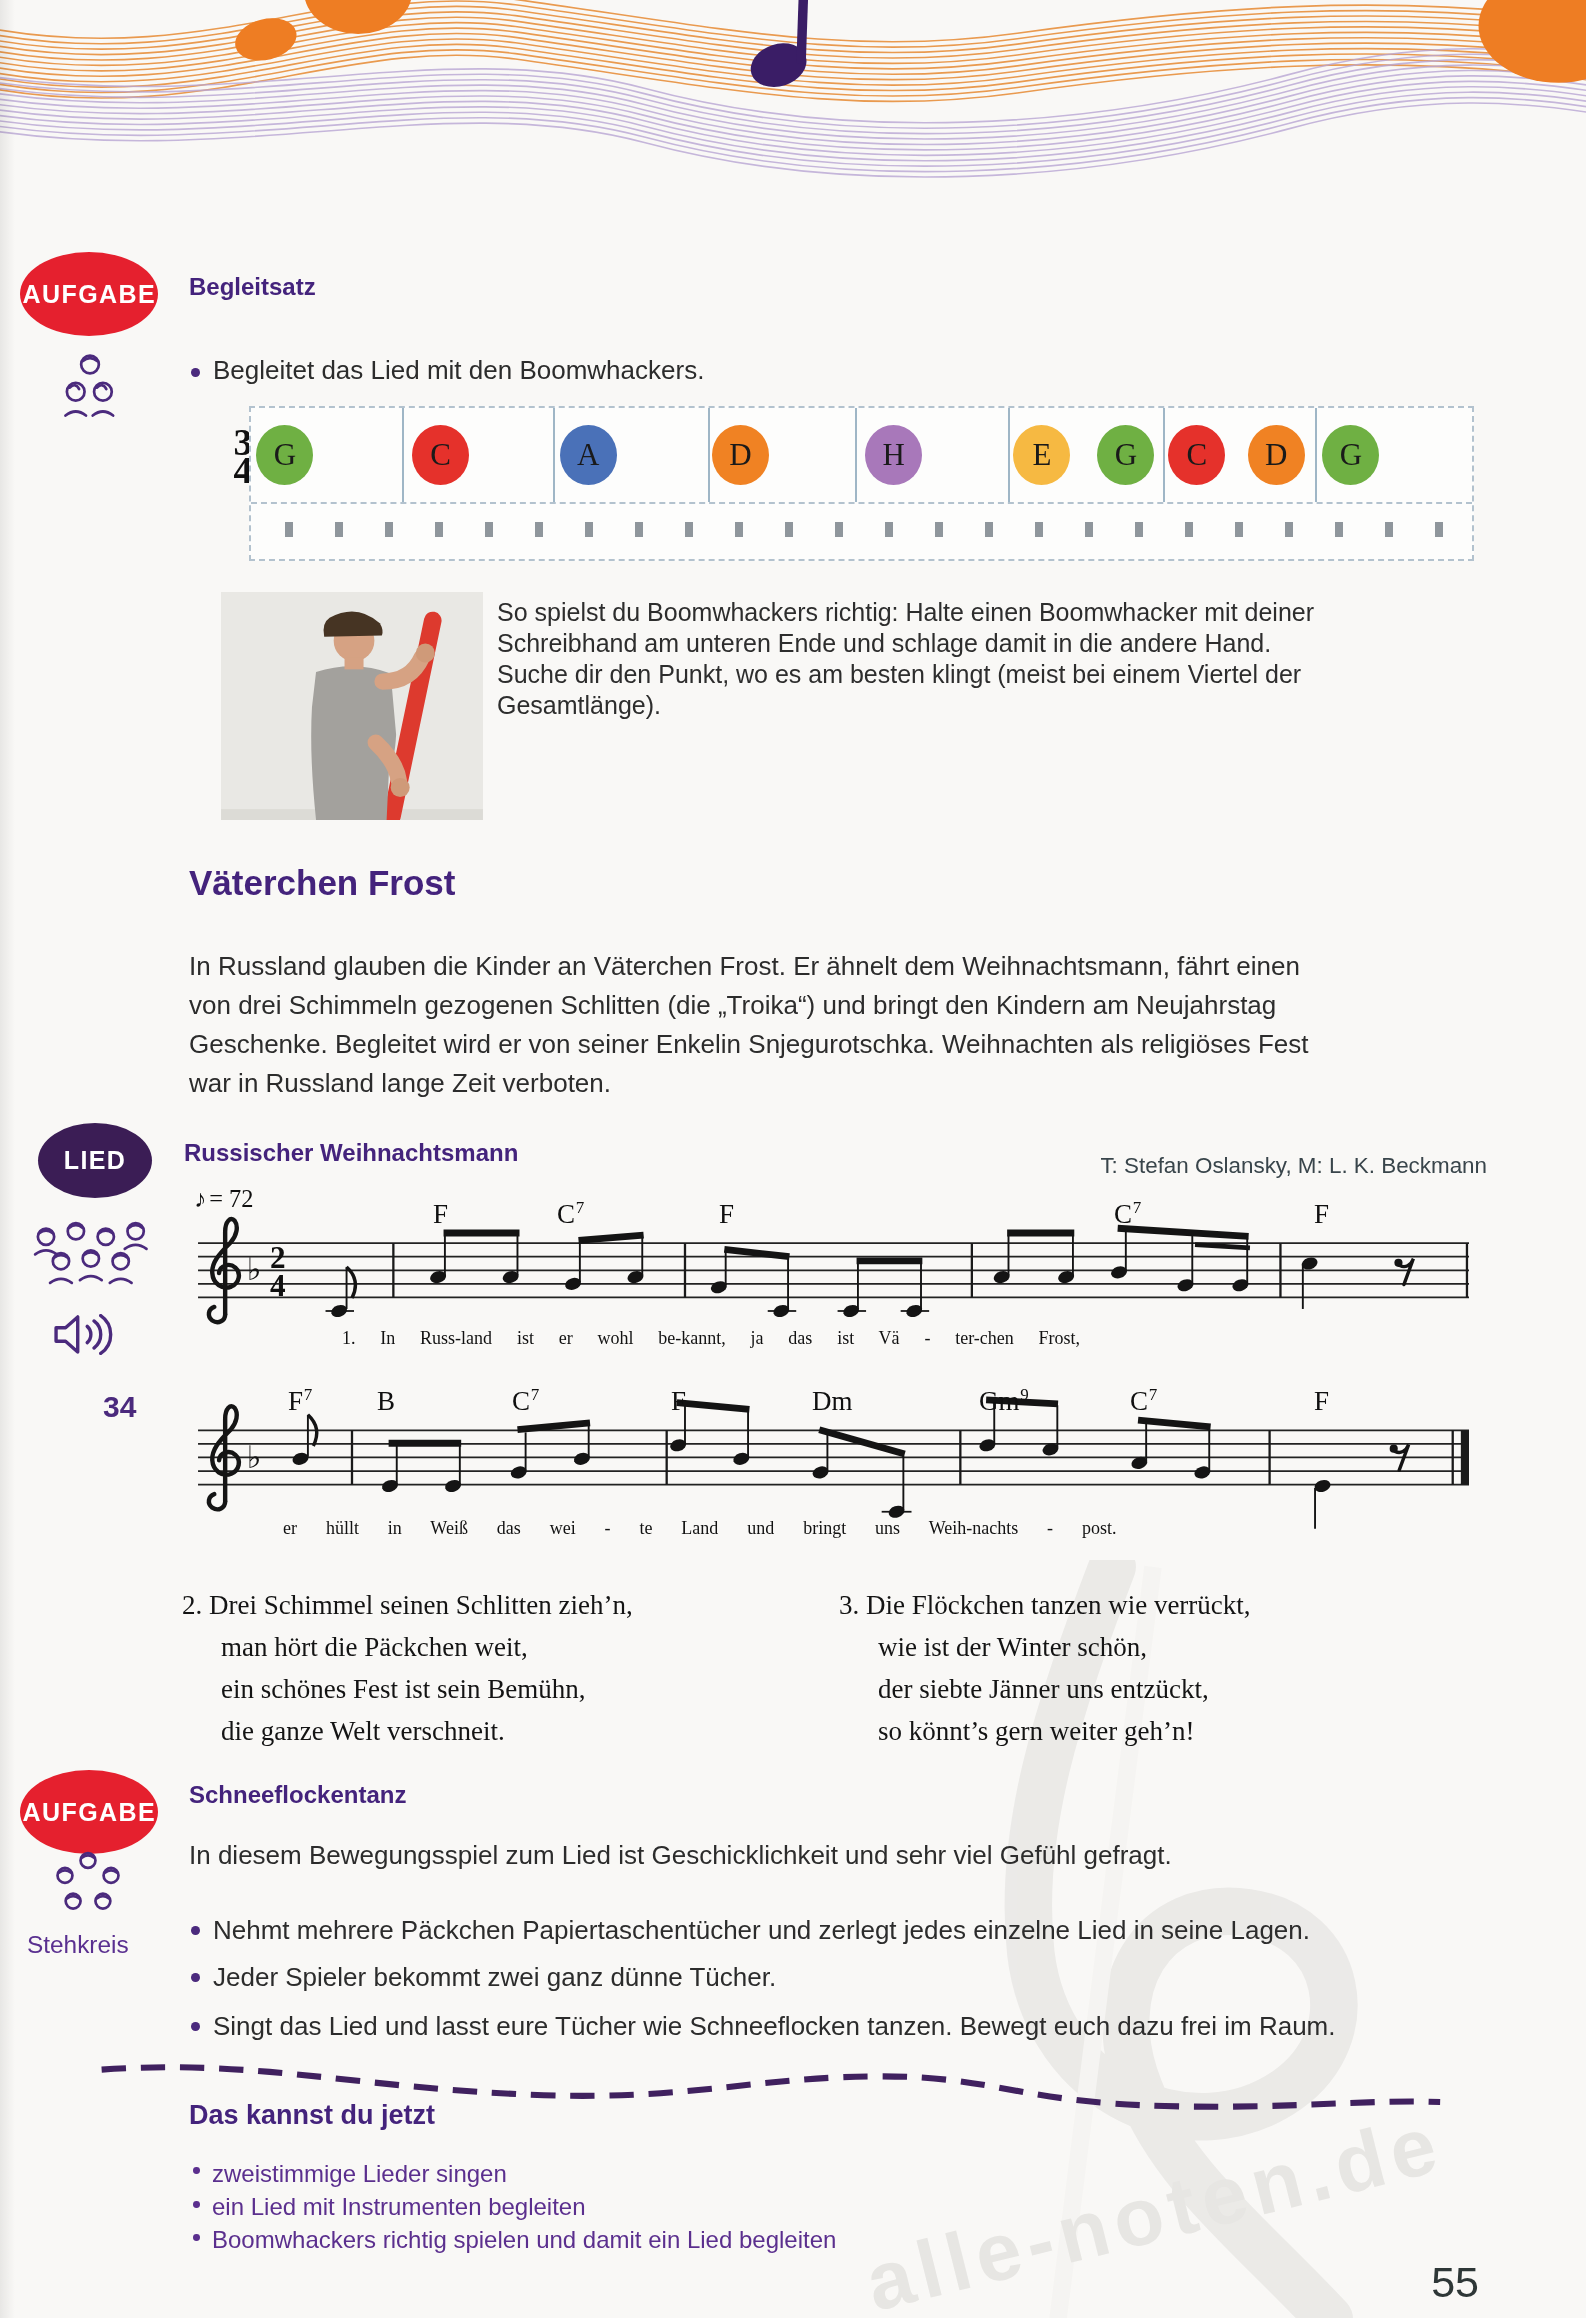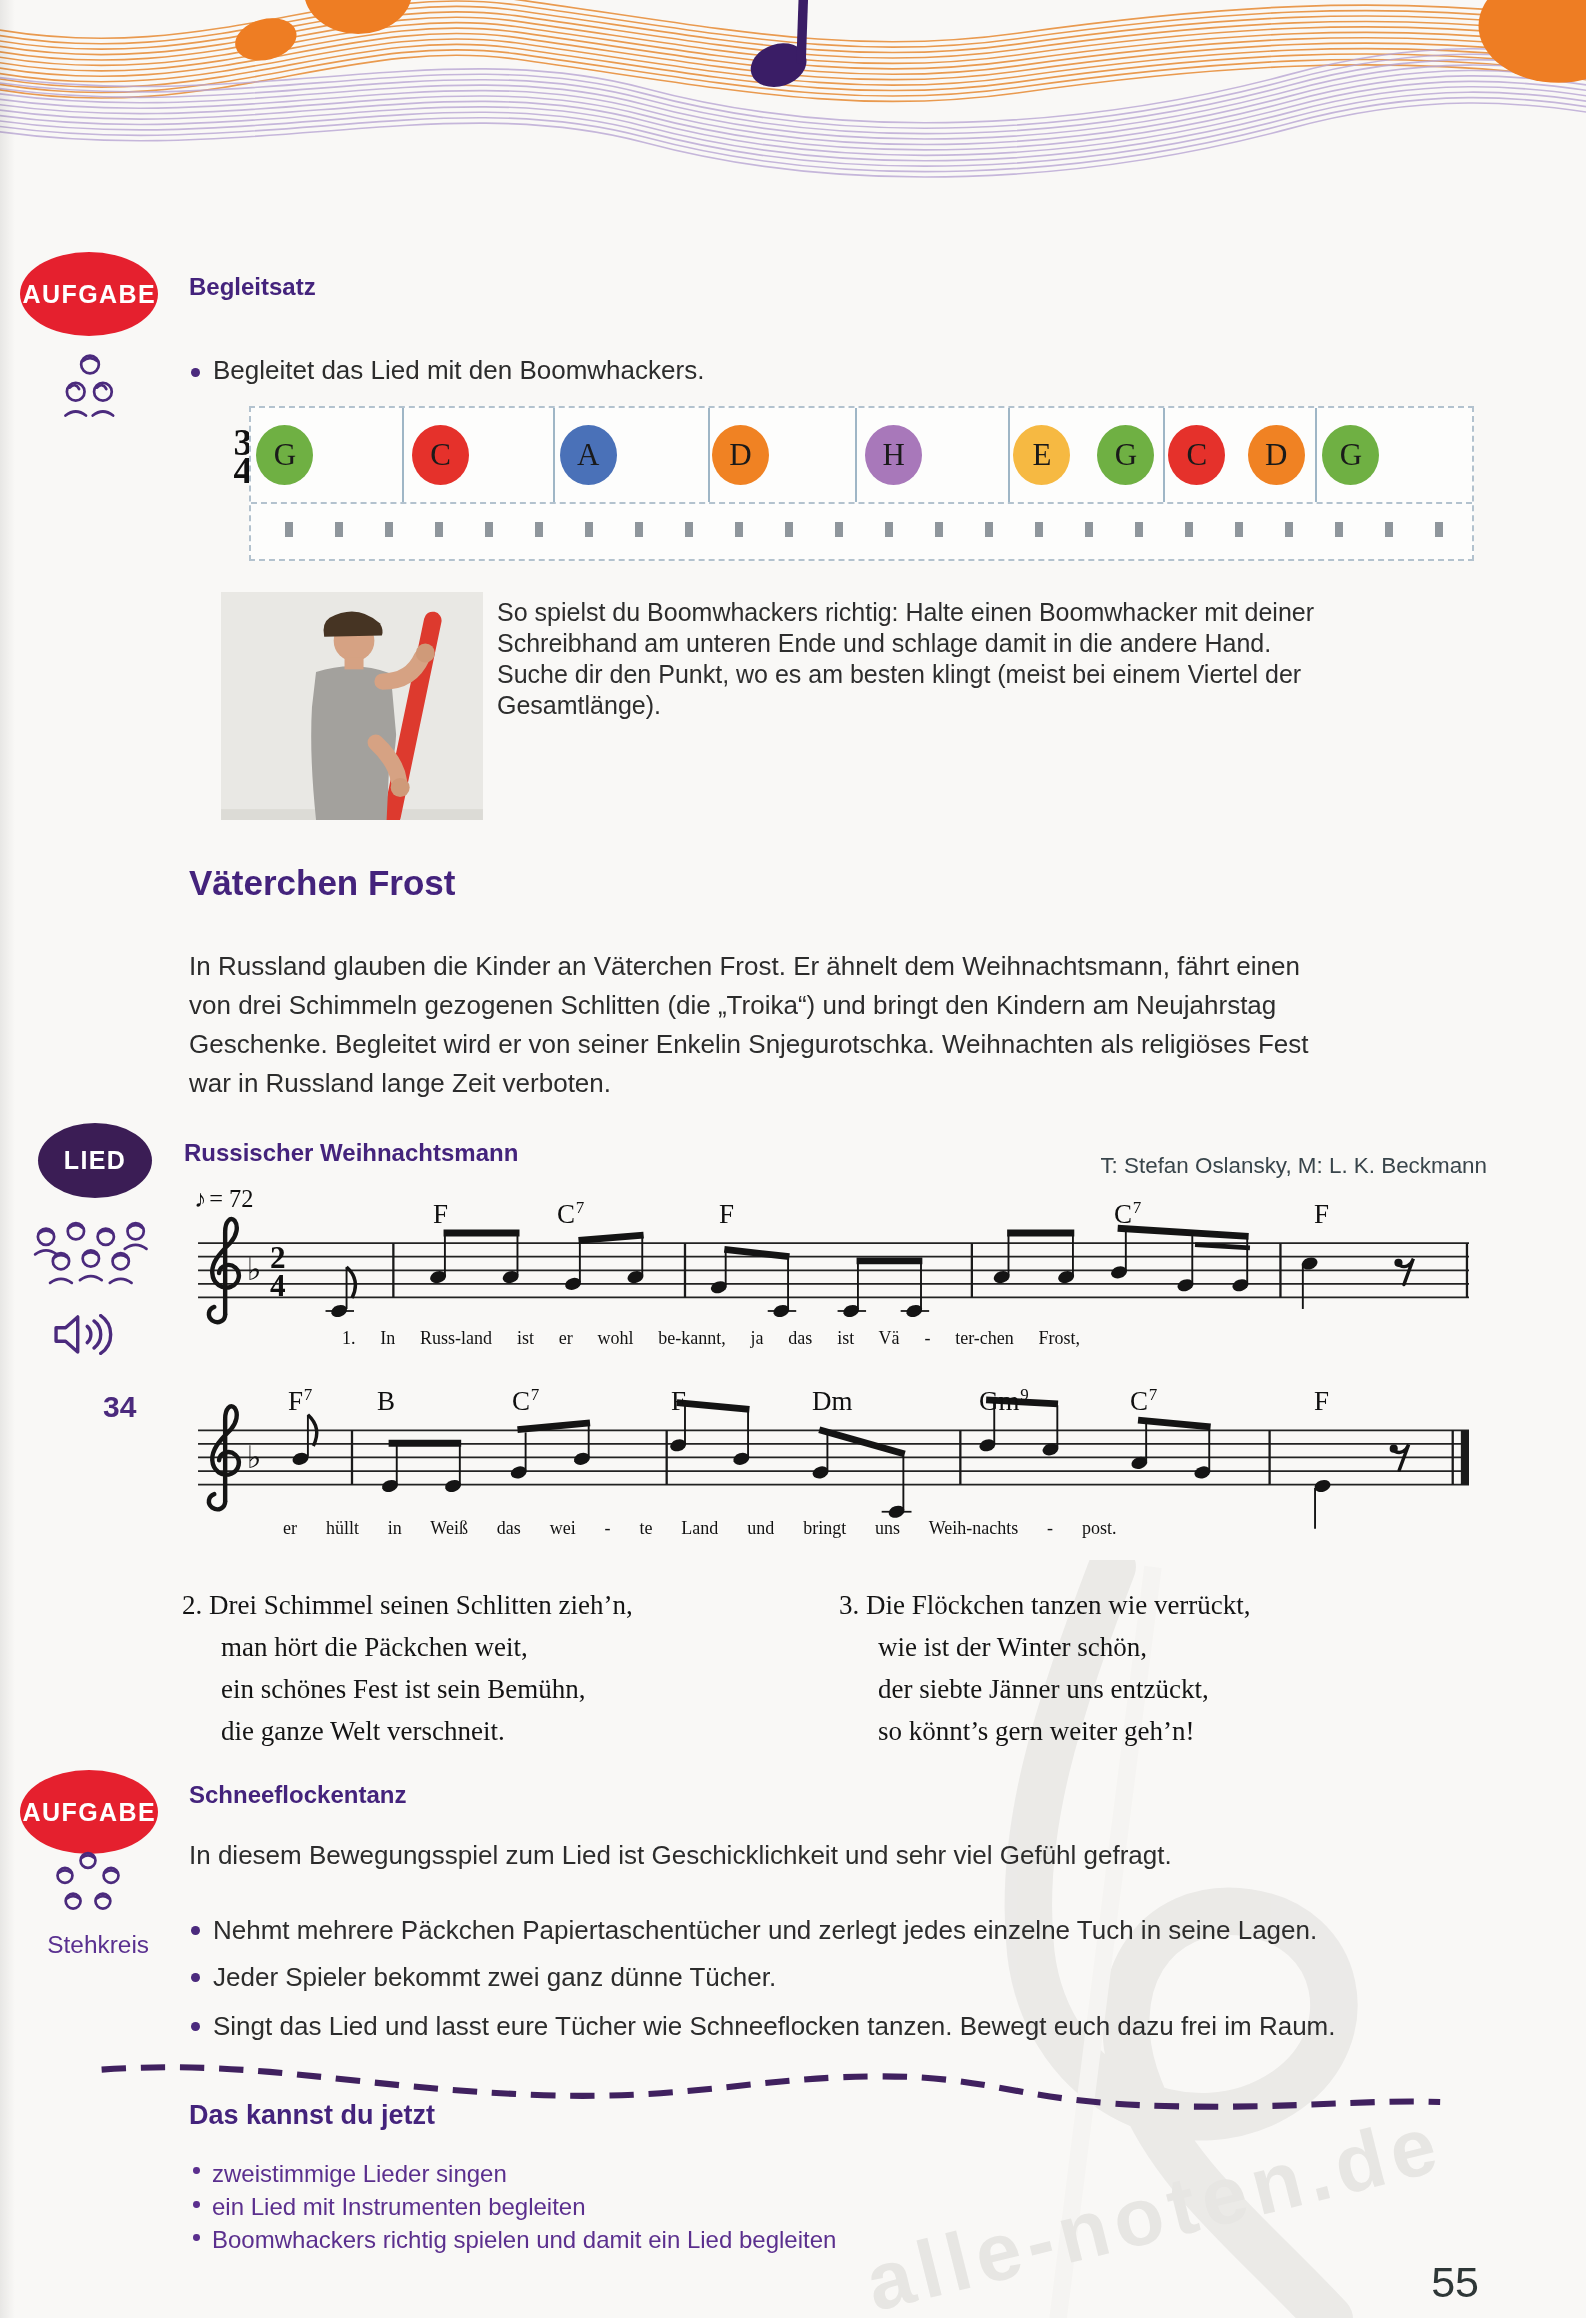--- a/index.html
+++ b/index.html
@@ -28,21 +28,21 @@
   .box-row{display:flex;height:94px;border-bottom:2px dashed #b3c2ce;}
   .nbox{display:flex;align-items:center;border-right:2px solid #9fb6c6;box-sizing:border-box;}
   .nbox:last-child{border-right:none;}
   .ncirc{width:57px;height:60px;border-radius:50%;display:flex;align-items:center;justify-content:center;
          font-family:"Liberation Serif",serif;font-size:31px;color:#1a1a1a;flex:0 0 auto;}
   .ticks{background:repeating-linear-gradient(90deg,#8f969c 0 8.1px,rgba(0,0,0,0) 8.1px 50px);}
   .timesig{font-family:"Liberation Serif",serif;font-weight:700;font-size:38px;line-height:0.73;
            color:#101010;text-align:center;}
   .credit{font-size:22.4px;color:#39454b;}
   .purple-bullet-text{font-size:24px;color:#5b2f8e;line-height:33px;white-space:nowrap;}
-  .side-label{font-size:24.4px;color:#5a3090;text-align:right;}
+  .side-label{font-size:24.4px;color:#5a3090;text-align:left;}
   .audio-num{font-size:30px;font-weight:700;color:#4b2a7d;}
   .tempo{font-size:24.4px;color:#101010;}
   .pageno{font-size:43px;color:#2e3737;font-weight:400;text-align:right;}
   .mus{font-family:"Liberation Serif",serif;}
   svg{display:block;}
 </style>
 </head>
 <body>
 
 <div id="page">
@@ -426,21 +426,21 @@
         <path d="M75,32 q9,-7 18,0"></path>
       <circle cx="28" cy="74" r="11"></circle>
         <path d="M19,70 q9,-7 18,0"></path>
       <circle cx="72" cy="74" r="11"></circle>
         <path d="M63,70 q9,-7 18,0"></path>
     </g>
   </svg>
   <div class="abs side-label" style="left:27px;top:1931px;width:122px;">Stehkreis</div>
 
   <div class="abs dot" style="left:191px;top:1926px;"></div>
-  <div class="abs body-text" style="left:213px;top:1914px;">Nehmt mehrere Päckchen Papiertaschentücher und zerlegt jedes einzelne Tuch in seine Lagen.</div>
+  <div class="abs body-text" style="left:213px;top:1914px;">Nehmt mehrere Päckchen Papiertaschentücher und zerlegt jedes einzelne Lied in seine Lagen.</div>
   <div class="abs dot" style="left:191px;top:1973px;"></div>
   <div class="abs body-text" style="left:213px;top:1961px;">Jeder Spieler bekommt zwei ganz dünne Tücher.</div>
   <div class="abs dot" style="left:191px;top:2022px;"></div>
   <div class="abs body-text" style="left:213px;top:2010px;">Singt das Lied und lasst eure Tücher wie Schneeflocken tanzen. Bewegt euch dazu frei im Raum.</div>
 
   <svg class="abs" style="left:0;top:2048px" width="1587" height="81" viewBox="0 3020 2340 120">
     <path d="M145,3052 C380,3036 520,3080 800,3090 C1020,3097 1120,3062 1300,3062
              C1470,3062 1500,3100 1720,3106 C1900,3111 2010,3096 2128,3100" fill="none" stroke="#40215f" stroke-width="9" stroke-dasharray="36 22"></path>
   </svg>
 

